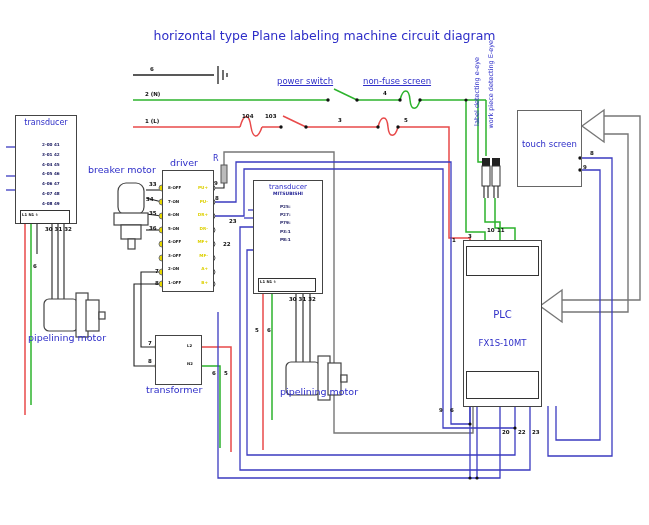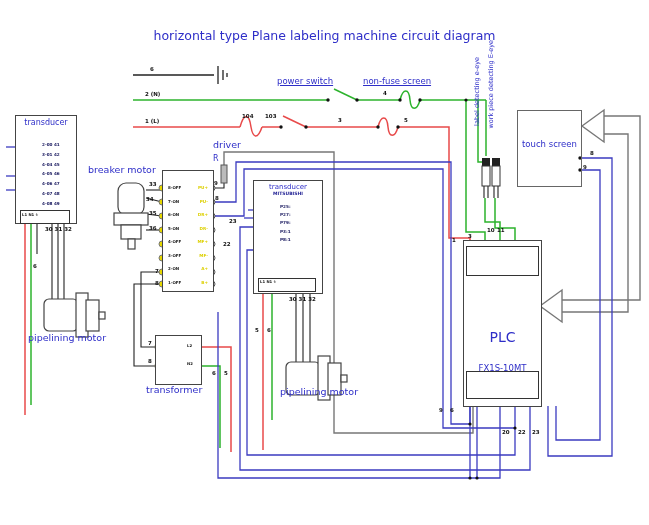--- a/index.html
+++ b/index.html
@@ -236,21 +236,21 @@
     <polygon points="582,126 604,110 604,142" fill="#fff" stroke="#777" stroke-width="1.4"></polygon>
 
     <polygon points="540,306 562,290 562,322" fill="#fff" stroke="#777" stroke-width="1.4"></polygon>
   </svg>
 
   <div class="abs title">horizontal type Plane labeling machine circuit diagram</div>
 
   <div class="abs blabel f85" style="left:277px;top:76px;">power switch</div>
   <div class="abs blabel f85" style="left:363px;top:76px;">non-fuse screen</div>
   <div class="abs blabel f95" style="left:88px;top:164px;">breaker motor</div>
-  <div class="abs blabel f95" style="left:170px;top:139px;margin-left:43px;">driver</div>
+  <div class="abs blabel f95" style="left:170px;top:157px;">driver</div>
   <div class="abs blabel f8" style="left:213px;top:154px;">R</div>
   <div class="abs blabel f95" style="left:28px;top:332px;">pipelining motor</div>
   <div class="abs blabel f95" style="left:280px;top:386px;">pipelining motor</div>
   <div class="abs blabel f95" style="left:146px;top:384px;">transformer</div>
   <div class="vlabel" style="left:473px;top:57px;">label detecting e-eye</div>
   <div class="vlabel" style="left:487px;top:40px;">work piece detecting E-eye</div>
 
   <div class="box whitebox" style="left:15px;top:115px;width:60px;height:107px;">
     <div style="text-align:center;font-size:8px;color:#2e2ec8;margin-top:2px;">transducer</div>
   </div>
@@ -330,21 +330,21 @@
     </div>
   <div class="strip" style="left:258px;top:278px;width:56px;height:12px;"></div>
 
   <div class="box whitebox" style="left:155px;top:335px;width:45px;height:48px;"></div>
 
   <div class="box" style="left:517px;top:110px;width:63px;height:75px;border-color:#666;">
     <div style="text-align:center;font-size:8.5px;color:#2e2ec8;margin-top:28px;">touch screen</div>
   </div>
 
   <div class="box whitebox" style="left:463px;top:240px;width:77px;height:165px;">
-    <div style="text-align:center;font-size:14px;color:#2e2ec8;margin-top:88px;">PLC</div>
+    <div style="text-align:center;font-size:10px;color:#2e2ec8;margin-top:68px;">PLC</div>
     <div style="text-align:center;font-size:8.5px;color:#2e2ec8;margin-top:18px;">FX1S-10MT</div>
   </div>
   <div class="strip" style="left:466px;top:246px;width:71px;height:28px;"></div>
   <div class="plcrow" style="left:466px;top:247px;font-size:4px;">
       <span>•</span>
       <span>COM</span>
       <span>X1</span>
       <span>X3</span>
       <span>X5</span>
     </div>

